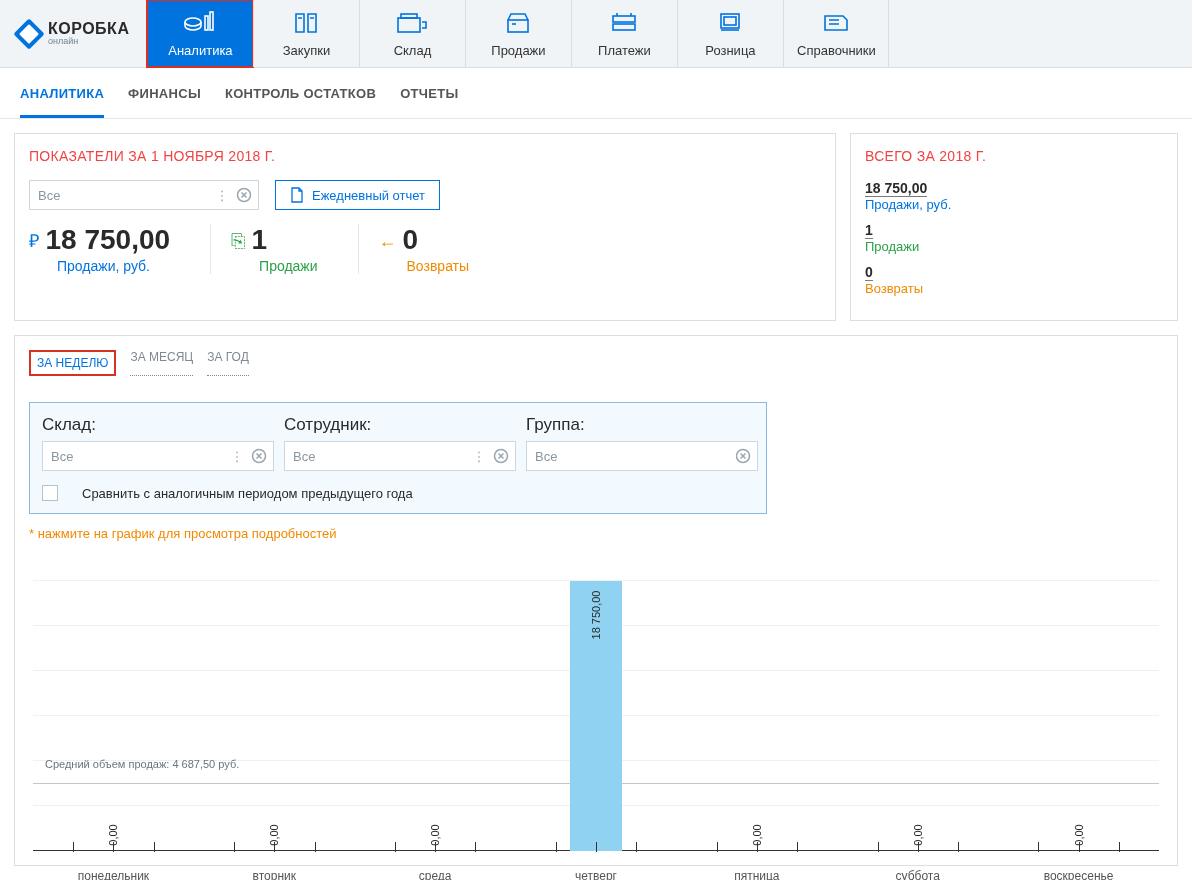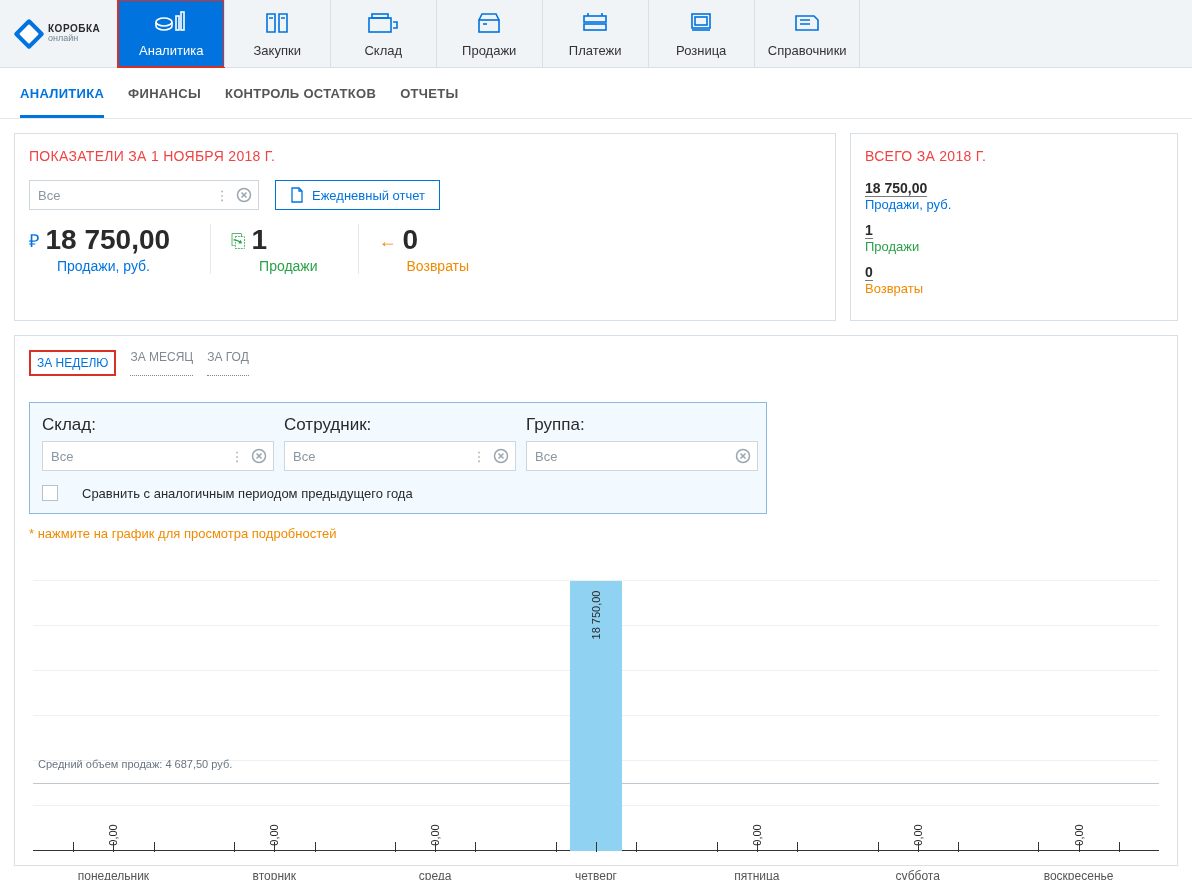--- a/index.html
+++ b/index.html
@@ -4,21 +4,21 @@
 <style>
 * { box-sizing: border-box; margin: 0; padding: 0; }
 body { font-family: Arial, sans-serif; font-size: 13px; background: #fff; width: 1192px; color: #333; }
 
 
 .topnav { display: flex; background: #f0f4f7; border-bottom: 1px solid #d8e0e6; height: 68px; }
 .logo-cell { display: flex; align-items: center; padding: 0 18px; gap: 8px; }
 .logo-cube { width: 22px; height: 22px; background: #0073de; position: relative; transform: rotate(45deg); border-radius: 2px; }
 .logo-cube::after { content: ""; position: absolute; inset: 4px; background: #fff; border-radius: 1px; }
 .logo-text { display: flex; flex-direction: column; line-height: 1; }
-.logo-text b { font-size: 10px; letter-spacing: 0.5px; color: #2a2a2a; }
+.logo-text b { font-size: 16px; letter-spacing: 0.5px; color: #2a2a2a; }
 .logo-text span { font-size: 9px; color: #6f8594; }
 .nav-item { width: 106px; border-left: 1px solid #d8e0e6; border-right: 1px solid transparent; display: flex; flex-direction: column; align-items: center; justify-content: center; gap: 6px; font-size: 13px; color: #333; cursor: pointer; }
 .nav-item:last-child { border-right: 1px solid #d8e0e6; }
 .nav-item.active { background: #0073de; color: #fff; outline: 2px solid #d93025; outline-offset: -1px; }
 .nav-icon { color: #0073de; height: 28px; display: flex; align-items: center; }
 .nav-item.active .nav-icon { color: #fff; }
 
 
 .subtabs { display: flex; gap: 24px; padding: 18px 20px 0 20px; border-bottom: 1px solid #e4e9ed; }
 .subtab { font-size: 13px; font-weight: 600; color: #555; padding-bottom: 14px; cursor: pointer; letter-spacing: 0.3px; }
@@ -75,21 +75,21 @@
 .filter-col .combo { width: 232px; background: #fff; }
 .check-row { display: flex; align-items: center; gap: 24px; margin-top: 14px; font-size: 13px; color: #2a2a2a; }
 .check { width: 16px; height: 16px; border: 1px solid #b5c2cc; background: #fff; }
 
 .hint { color: #f08a00; font-size: 13px; margin-bottom: 10px; }
 
 
 .chart-area { position: relative; height: 300px; margin: 10px 4px 0 4px; }
 .grid-line { position: absolute; left: 0; right: 0; border-top: 1px solid #eef1f4; }
 .avg-line { position: absolute; left: 0; right: 0; border-top: 1px solid #bfc7cf; }
-.avg-label { position: absolute; left: 5px; font-size: 11px; color: #6a7580; transform: translateY(-14px); }
+.avg-label { position: absolute; left: 12px; font-size: 11px; color: #6a7580; transform: translateY(-14px); }
 .bars { position: absolute; inset: 0; display: flex; }
 .bar-slot { flex: 1; position: relative; }
 .bar { position: absolute; bottom: 0; left: 50%; transform: translateX(-50%); width: 52px; background: #8fd2f2; }
 .bar-label { position: absolute; bottom: 10px; left: 50%; transform: translateX(-50%) rotate(-90deg); transform-origin: center; font-size: 11px; color: #2a2a2a; white-space: nowrap; }
 .tick { position: absolute; bottom: -1px; left: 50%; width: 1px; height: 10px; background: #333; }
 .axis { position: absolute; left: 0; right: 0; bottom: 0; border-top: 1px solid #333; }
 .xcat { position: absolute; top: 100%; left: 50%; transform: translateX(-50%); font-size: 12px; color: #555; margin-top: 18px; white-space: nowrap; }
 </style>
 </head>
 <body>

